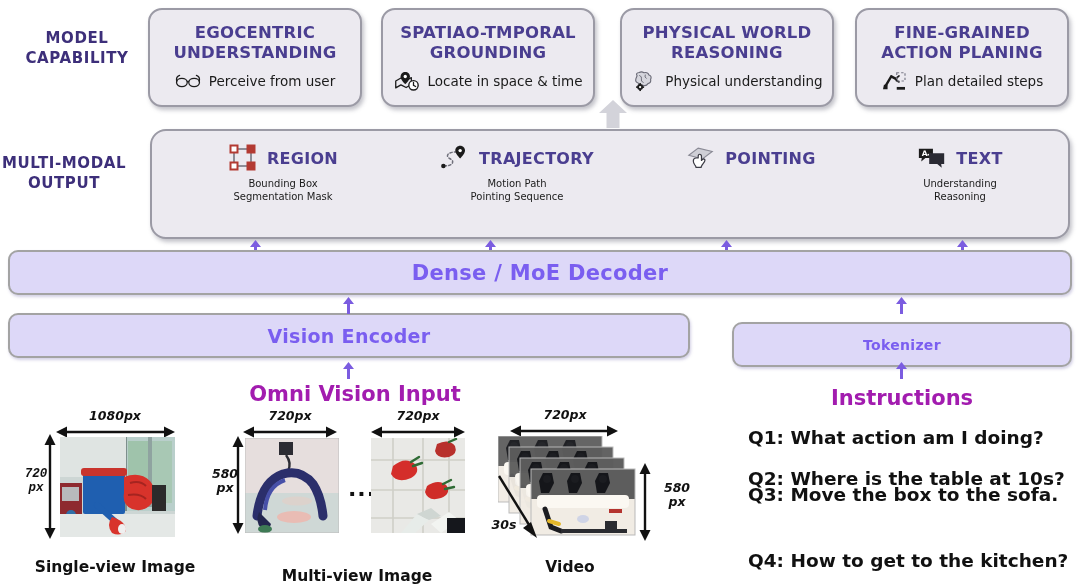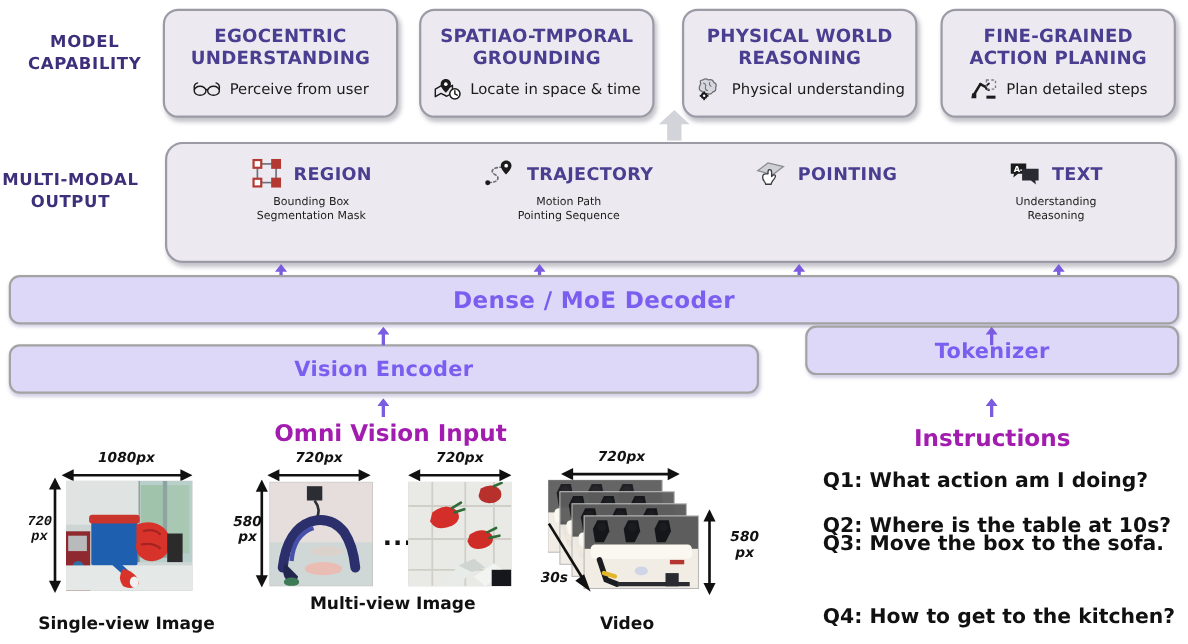--- a/index.html
+++ b/index.html
@@ -85,21 +85,21 @@
     border:2px solid #a3a3a3;
     border-radius:10px;
     box-sizing:border-box;
     display:flex;align-items:center;justify-content:center;
     color:#7a5ef0;
     font-weight:bold;
     box-shadow:1px 2px 3px rgba(130,120,180,.35);
   }
   #decoder-box{left:8px;top:250px;width:1064px;height:45px;font-size:21px;letter-spacing:.3px;}
   #vision-encoder-box{left:8px;top:313px;width:682px;height:45px;font-size:19px;letter-spacing:.3px;}
-  #tokenizer-box{left:732px;top:296px;width:340px;height:45px;font-size:19px;letter-spacing:.3px;}
+  #tokenizer-box{left:732px;top:322px;width:340px;height:45px;font-size:14px;letter-spacing:.3px;}
 
   
   .up-arrow{position:absolute;width:11px;height:17px;}
   .gray-arrow{position:absolute;left:598px;top:100px;width:30px;height:28px;}
 
   
   .sec-head{
     position:absolute;font-weight:bold;font-size:21px;color:#a21caf;text-align:center;
   }
   #omni-head{left:185px;top:382px;width:340px;}
@@ -388,21 +388,21 @@
       <path d="M56 48 q12-8 20 0 q4 8-6 12 q-13 4-16-6 z" fill="#cf2c28"></path>
       <path d="M72 46 l8-4 M74 51 l9-2" stroke="#2f6b35" stroke-width="2.4" stroke-linecap="round"></path>
       <path d="M66 6 q12-6 18 2 q3 8-6 11 q-12 2-14-6 z" fill="#b8302c"></path>
       <path d="M78 4 l7-3" stroke="#2f6b35" stroke-width="2.4" stroke-linecap="round"></path>
       <path d="M30 95 L46 76 L58 82 L44 95 Z" fill="#e7ece9"></path>
       <path d="M46 76 L60 70 L70 78 L58 82 Z" fill="#cfd6d2"></path>
       <path d="M60 86 L78 74 L88 82 L70 95 Z" fill="#f2f4f1"></path>
       <rect x="76" y="80" width="18" height="15" fill="#15171c"></rect>
     </svg>
   </div>
-  <div class="media-caption" style="left:254px;top:540px;width:206px;">Multi-view Image</div>
+  <div class="media-caption" style="left:254px;top:567px;width:206px;">Multi-view Image</div>
 
   <div class="dim-label" style="left:520px;top:408px;width:90px;">720px</div>
   <svg class="arrow-h" style="left:510px;top:424px;width:108px;" viewBox="0 0 108 14">
     <path d="M9 7 L99 7" stroke="#111" stroke-width="2.4"></path>
     <path d="M0 7 L11 1.5 L11 12.5 Z" fill="#111"></path>
     <path d="M108 7 L97 1.5 L97 12.5 Z" fill="#111"></path>
   </svg>
 
   <div class="photo" style="left:498px;top:436px;width:140px;height:105px;background:transparent;">
     <svg width="140" height="105" viewBox="0 0 140 105">

